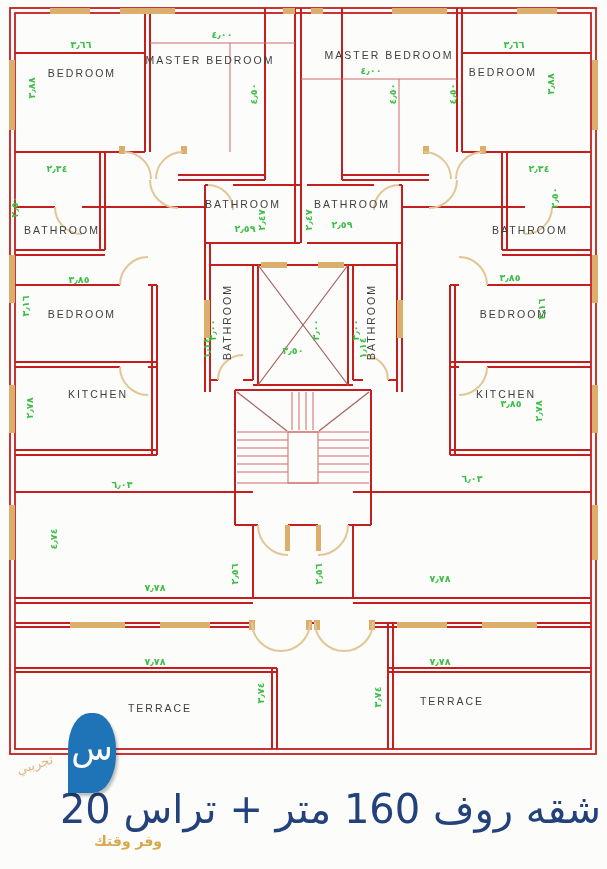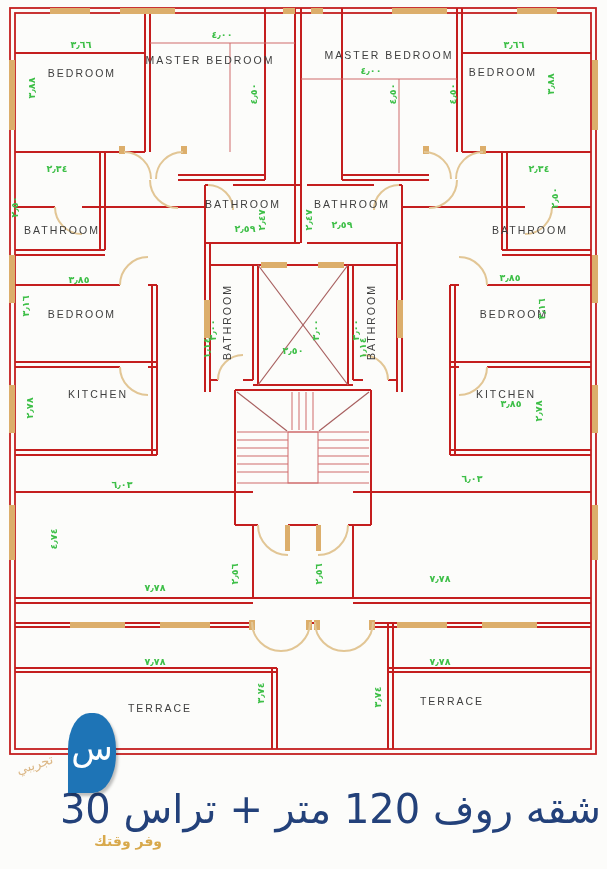--- a/index.html
+++ b/index.html
@@ -311,21 +311,21 @@
     <text class="dim" x="511" y="407">٣٫٨٥</text>
     <text class="dim" transform="rotate(-90 542 411)" x="542" y="411">٢٫٧٨</text>
     <text class="dim" x="472" y="482">٦٫٠٣</text>
     <text class="dim" x="440" y="582">٧٫٧٨</text>
     <text class="dim" x="440" y="665">٧٫٧٨</text>
     <text class="dim" transform="rotate(-90 322 574)" x="322" y="574">٢٫٥٦</text>
     <text class="dim" transform="rotate(-90 381 697)" x="381" y="697">٣٫٧٤</text>
   </g>
 </svg>
 
-<div id="caption">شقه روف 120 متر + تراس 30</div>
+<div id="caption">شقه روف 160 متر + تراس 20</div>
 
 <div id="logo">
   <div class="badge">تجريبي</div>
   <div class="bubble">
     <span>س</span>
   </div>
   <div class="tagline">وفر وقتك</div>
 </div>
 
 </body></html>

